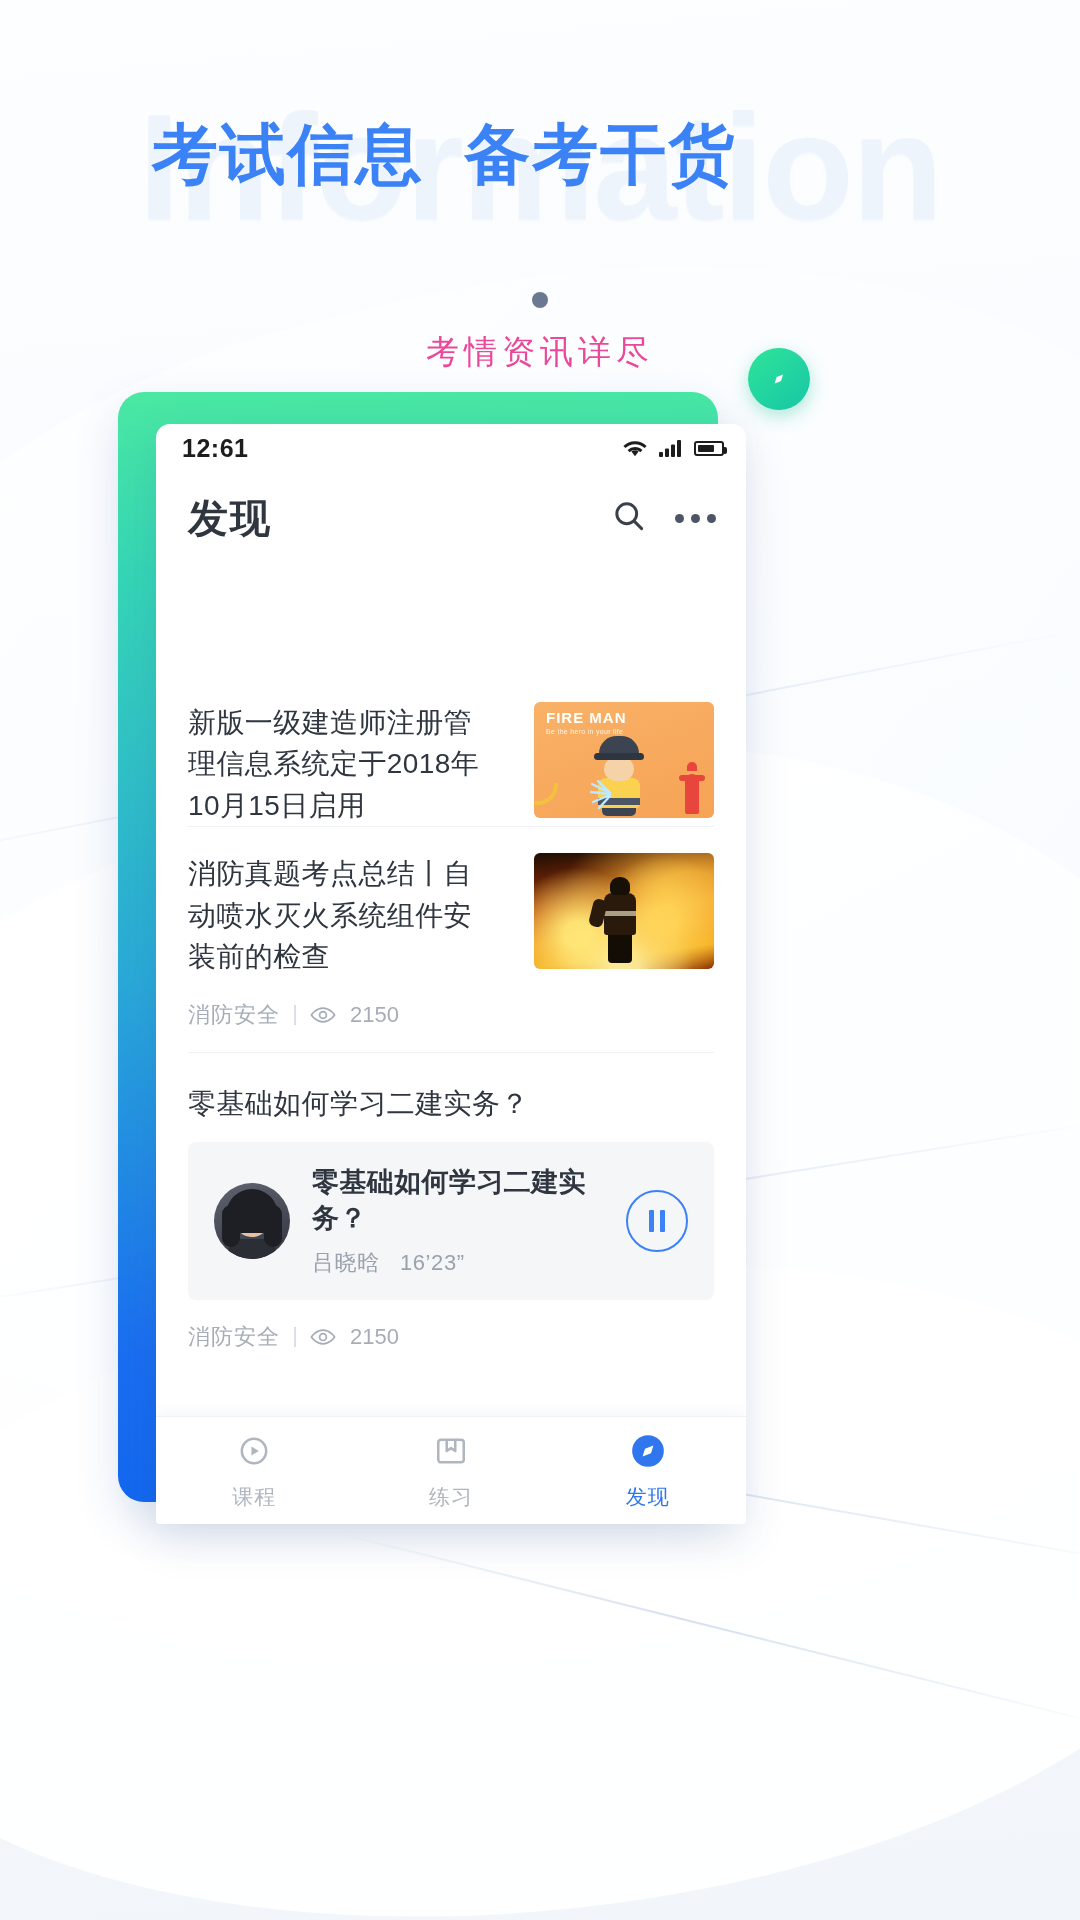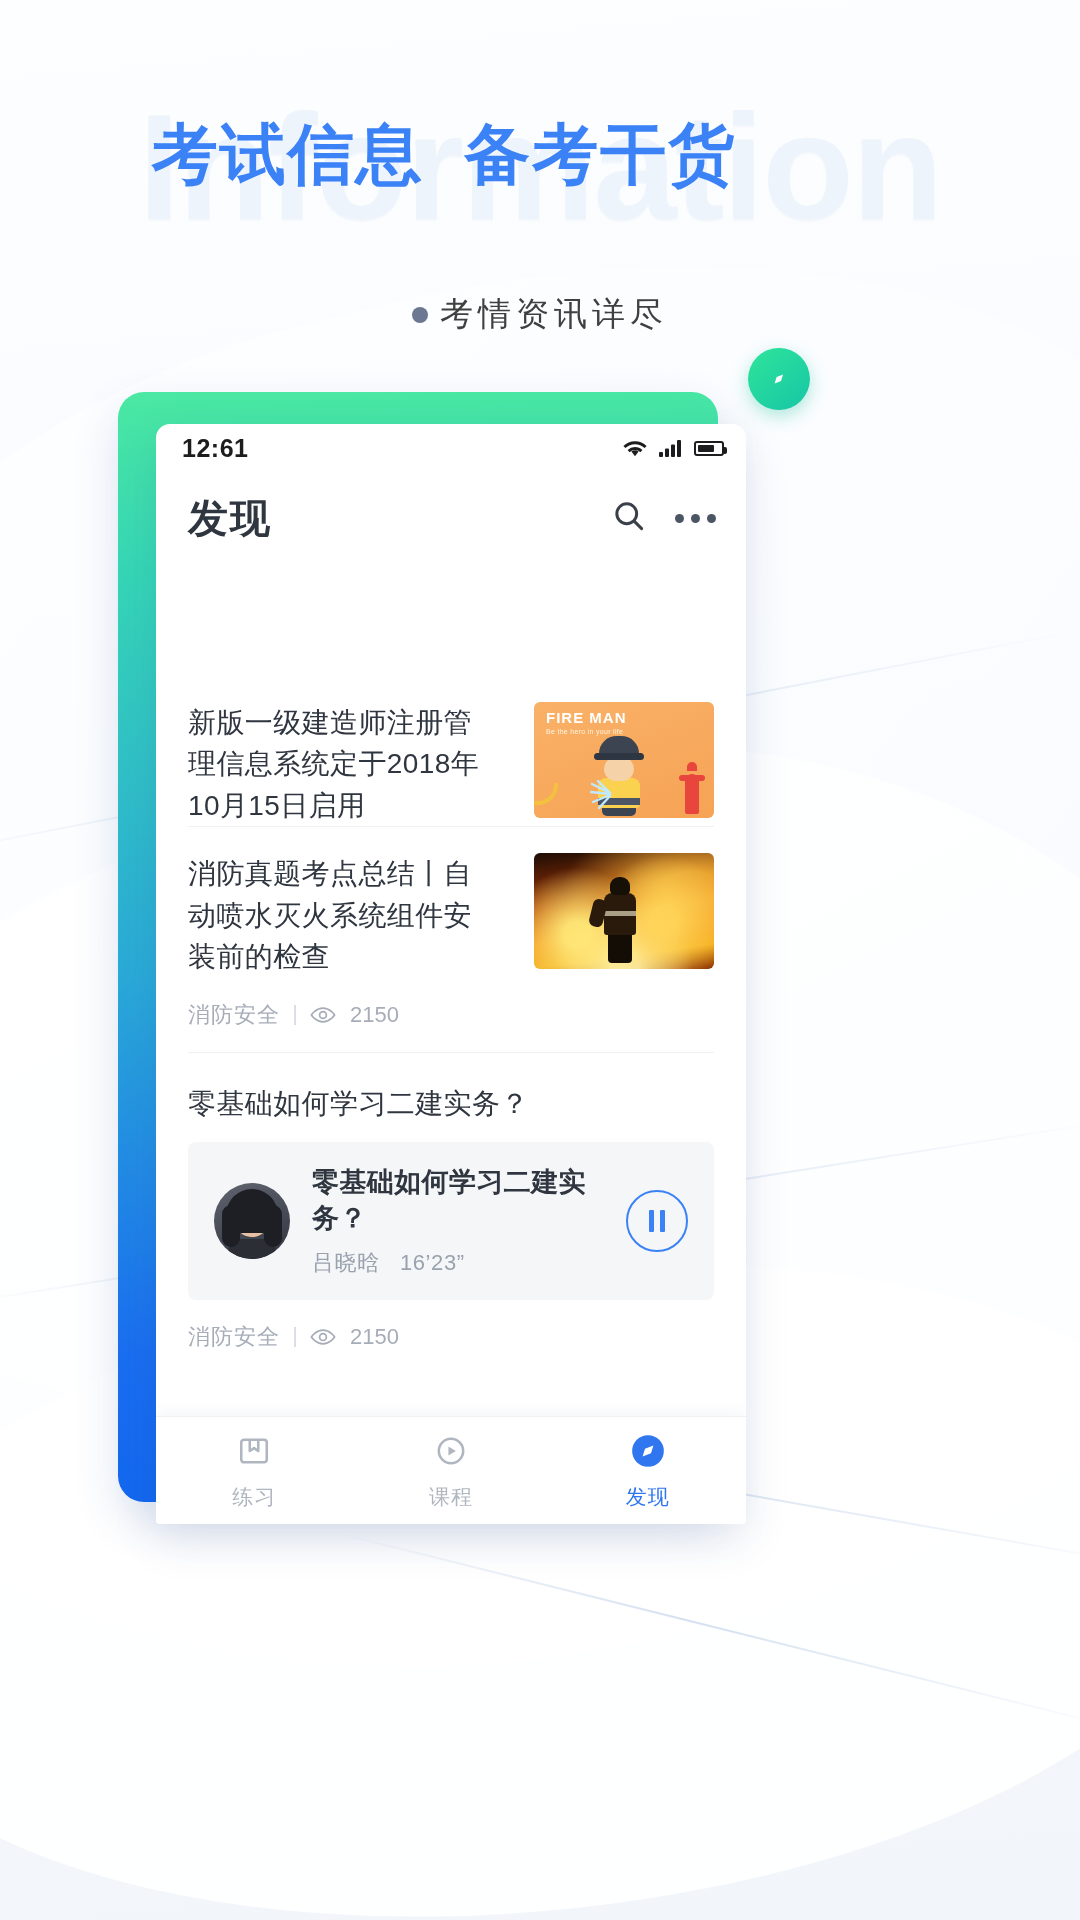--- a/index.html
+++ b/index.html
@@ -67,22 +67,22 @@
     position:absolute; left:0; top:118px; width:888px;
     text-align:center;
     font-size:66px; font-weight:bold;
     color:#3b82f6;
     letter-spacing:2px;
     line-height:1.12;
     white-space:pre;
   }
   .hero-sub {
     position:absolute; left:0; top:292px; width:1080px;
-    display:flex; align-items:center; justify-content:center; gap:12px;
-    font-size:33px; color:#404040; letter-spacing:5px;
+    display:flex; align-items:center; justify-content:center; gap:22px;
+    font-size:33px; color:#ec4899; letter-spacing:5px;flex-direction:column;
   }
   .hero-dot { width:16px; height:16px; border-radius:50%; background:#6c7891; flex:none; }
 
   
   .fab {
     position:absolute; left:748px; top:348px;
     width:62px; height:62px; border-radius:50%;
     background:linear-gradient(140deg,#2fe49a 0%,#16c6a6 100%);
     z-index:8;
     display:flex; align-items:center; justify-content:center;
@@ -426,36 +426,36 @@
       </div>
     </div>
 
   </div>
   </div>
 
   <div class="bottom-nav">
 
     <div class="nav-item">
       <span class="nav-ico">
+        <svg width="34" height="34" viewBox="0 0 24 24" fill="none" stroke="#b0b6c0" stroke-width="1.8">
+          <circle cx="12" cy="12" r="8.6"></circle>
+          <path d="M10.2 8.8 15.4 12l-5.2 3.2Z" fill="#b0b6c0" stroke="none"></path>
+        </svg>
+      </span>
+      <span class="nav-label">课程</span>
+    </div>
+
+    <div class="nav-item">
+      <span class="nav-ico">
         <svg width="34" height="34" viewBox="0 0 24 24" fill="none" stroke="#b0b6c0" stroke-width="1.8" stroke-linejoin="round">
           <rect x="3" y="4" width="18" height="16" rx="2"></rect>
           <path d="M9 4v8l3-2 3 2V4"></path>
         </svg>
       </span>
       <span class="nav-label">练习</span>
-    </div>
-
-    <div class="nav-item">
-      <span class="nav-ico">
-        <svg width="34" height="34" viewBox="0 0 24 24" fill="none" stroke="#b0b6c0" stroke-width="1.8">
-          <circle cx="12" cy="12" r="8.6"></circle>
-          <path d="M10.2 8.8 15.4 12l-5.2 3.2Z" fill="#b0b6c0" stroke="none"></path>
-        </svg>
-      </span>
-      <span class="nav-label">课程</span>
     </div>
 
     <div class="nav-item active">
       <span class="nav-ico">
         <svg width="38" height="38" viewBox="0 0 24 24">
           <circle cx="12" cy="12" r="10" fill="#2f76ef"></circle>
           <path d="M15.4 8.5 10.1 10.6 8.6 15.5 13.9 13.4Z" fill="#ffffff"></path>
         </svg>
       </span>
       <span class="nav-label">发现</span>

